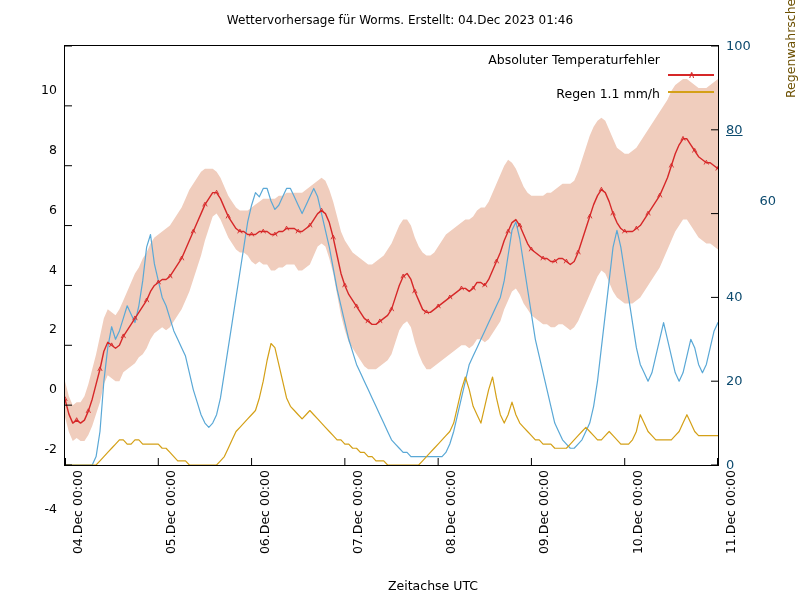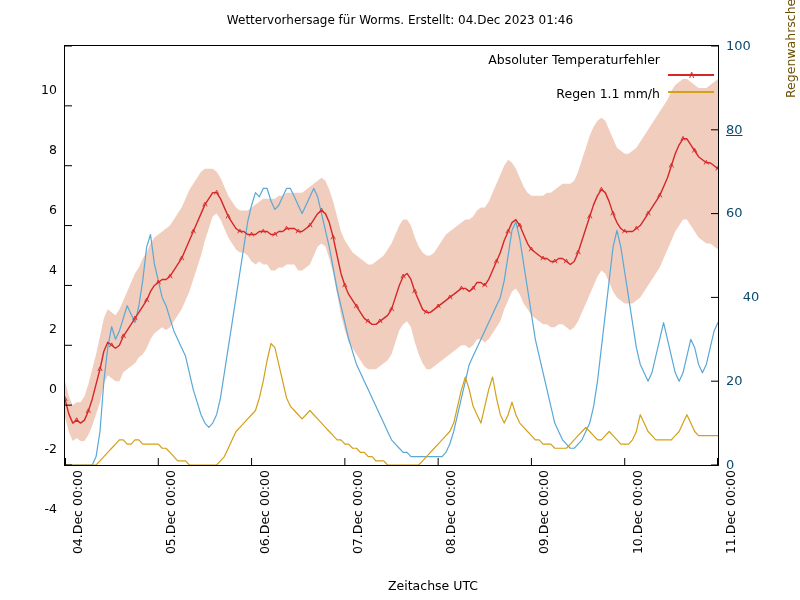--- a/index.html
+++ b/index.html
@@ -175,22 +175,22 @@
       <div class="ytick-left" style="top: 120.714px;">6</div>
       <div class="ytick-left" style="top: 180.571px;">4</div>
       <div class="ytick-left" style="top: 240.429px;">2</div>
       <div class="ytick-left" style="top: 300.286px;">0</div>
       <div class="ytick-left" style="top: 360.143px;">-2</div>
       <div class="ytick-left" style="top: 420px;">-4</div>
     </div>
   <div id="ytick-right-holder">
       <div class="ytick-right" style="top: 1px;">100</div>
       <div class="ytick-right" style="top: 84.8px; text-decoration: underline;">80</div>
-      <div class="ytick-right" style="top: 168px;">60</div>
-      <div class="ytick-right" style="top: 252.4px; text-align: center;">40</div>
+      <div class="ytick-right" style="top: 156px; text-align: right;">60</div>
+      <div class="ytick-right" style="top: 252.4px;">40</div>
       <div class="ytick-right" style="top: 336.2px;">20</div>
       <div class="ytick-right" style="top: 420px;">0</div>
     </div>
   <div id="xtick-holder">
       <div class="xtick" style="left: 6px;">04.Dec 00:00</div>
       <div class="xtick" style="left: 99.2857px;">05.Dec 00:00</div>
       <div class="xtick" style="left: 192.571px;">06.Dec 00:00</div>
       <div class="xtick" style="left: 285.857px;">07.Dec 00:00</div>
       <div class="xtick" style="left: 379.143px;">08.Dec 00:00</div>
       <div class="xtick" style="left: 472.429px;">09.Dec 00:00</div>

